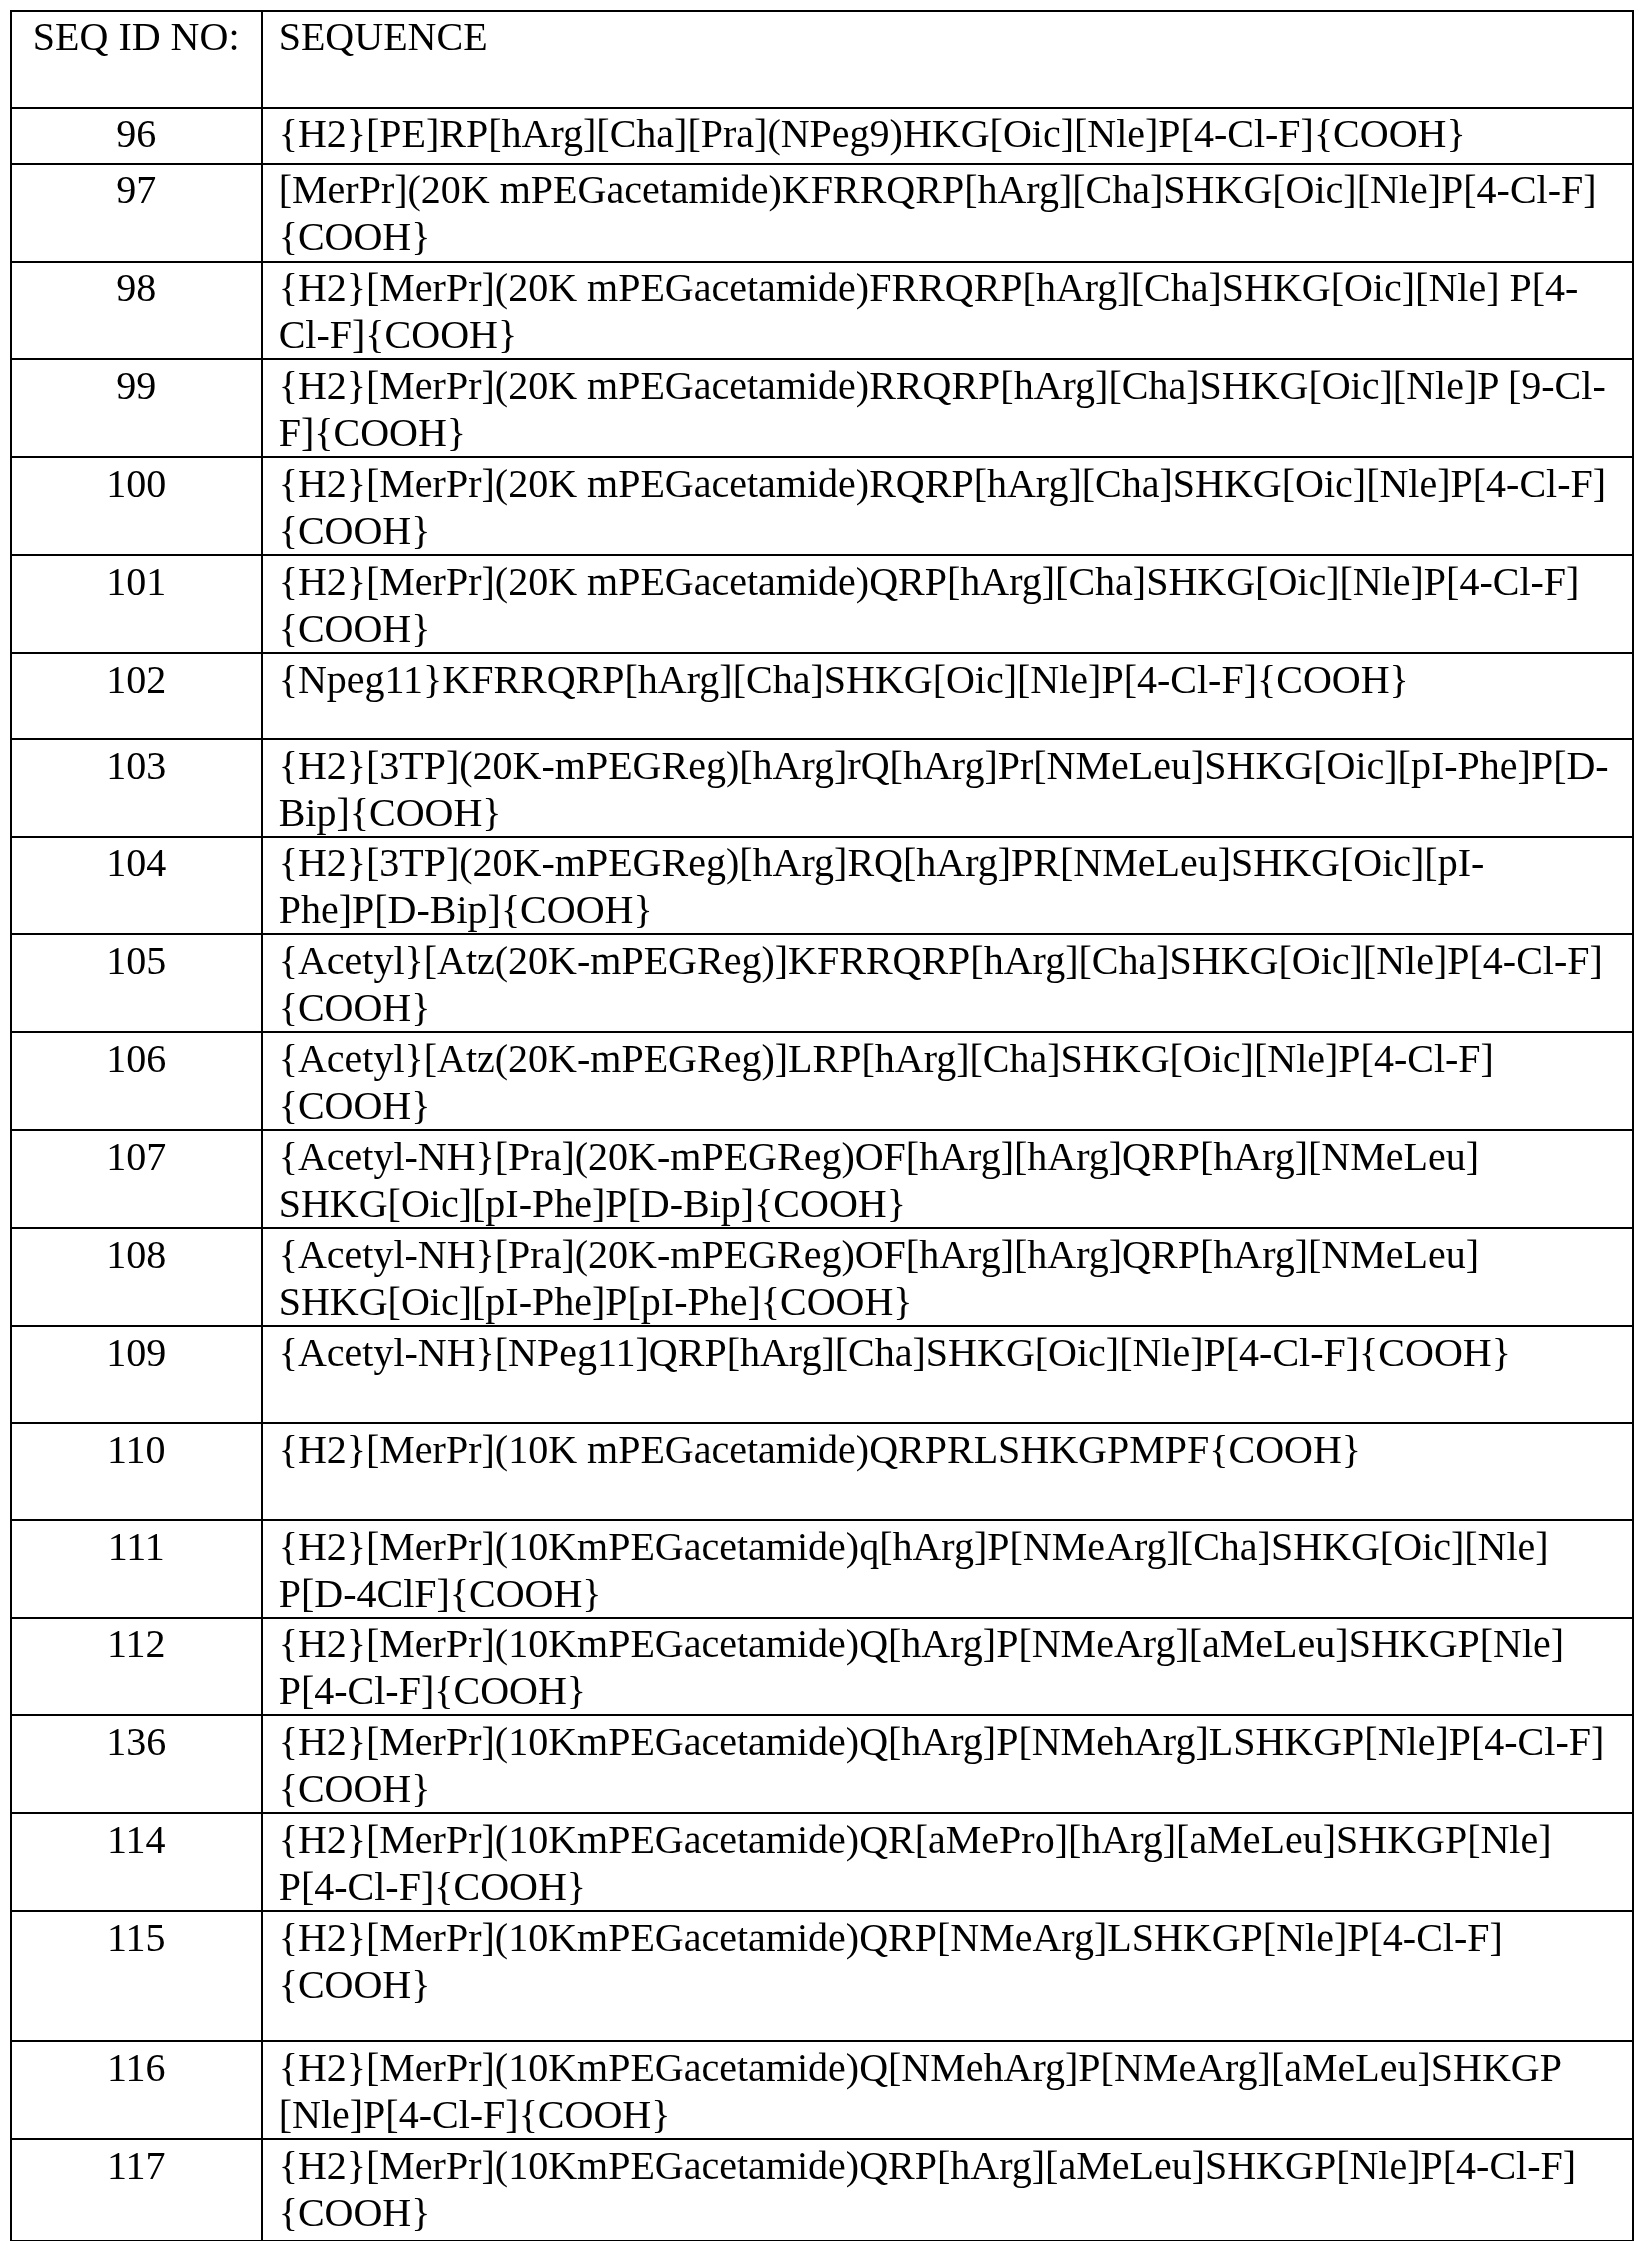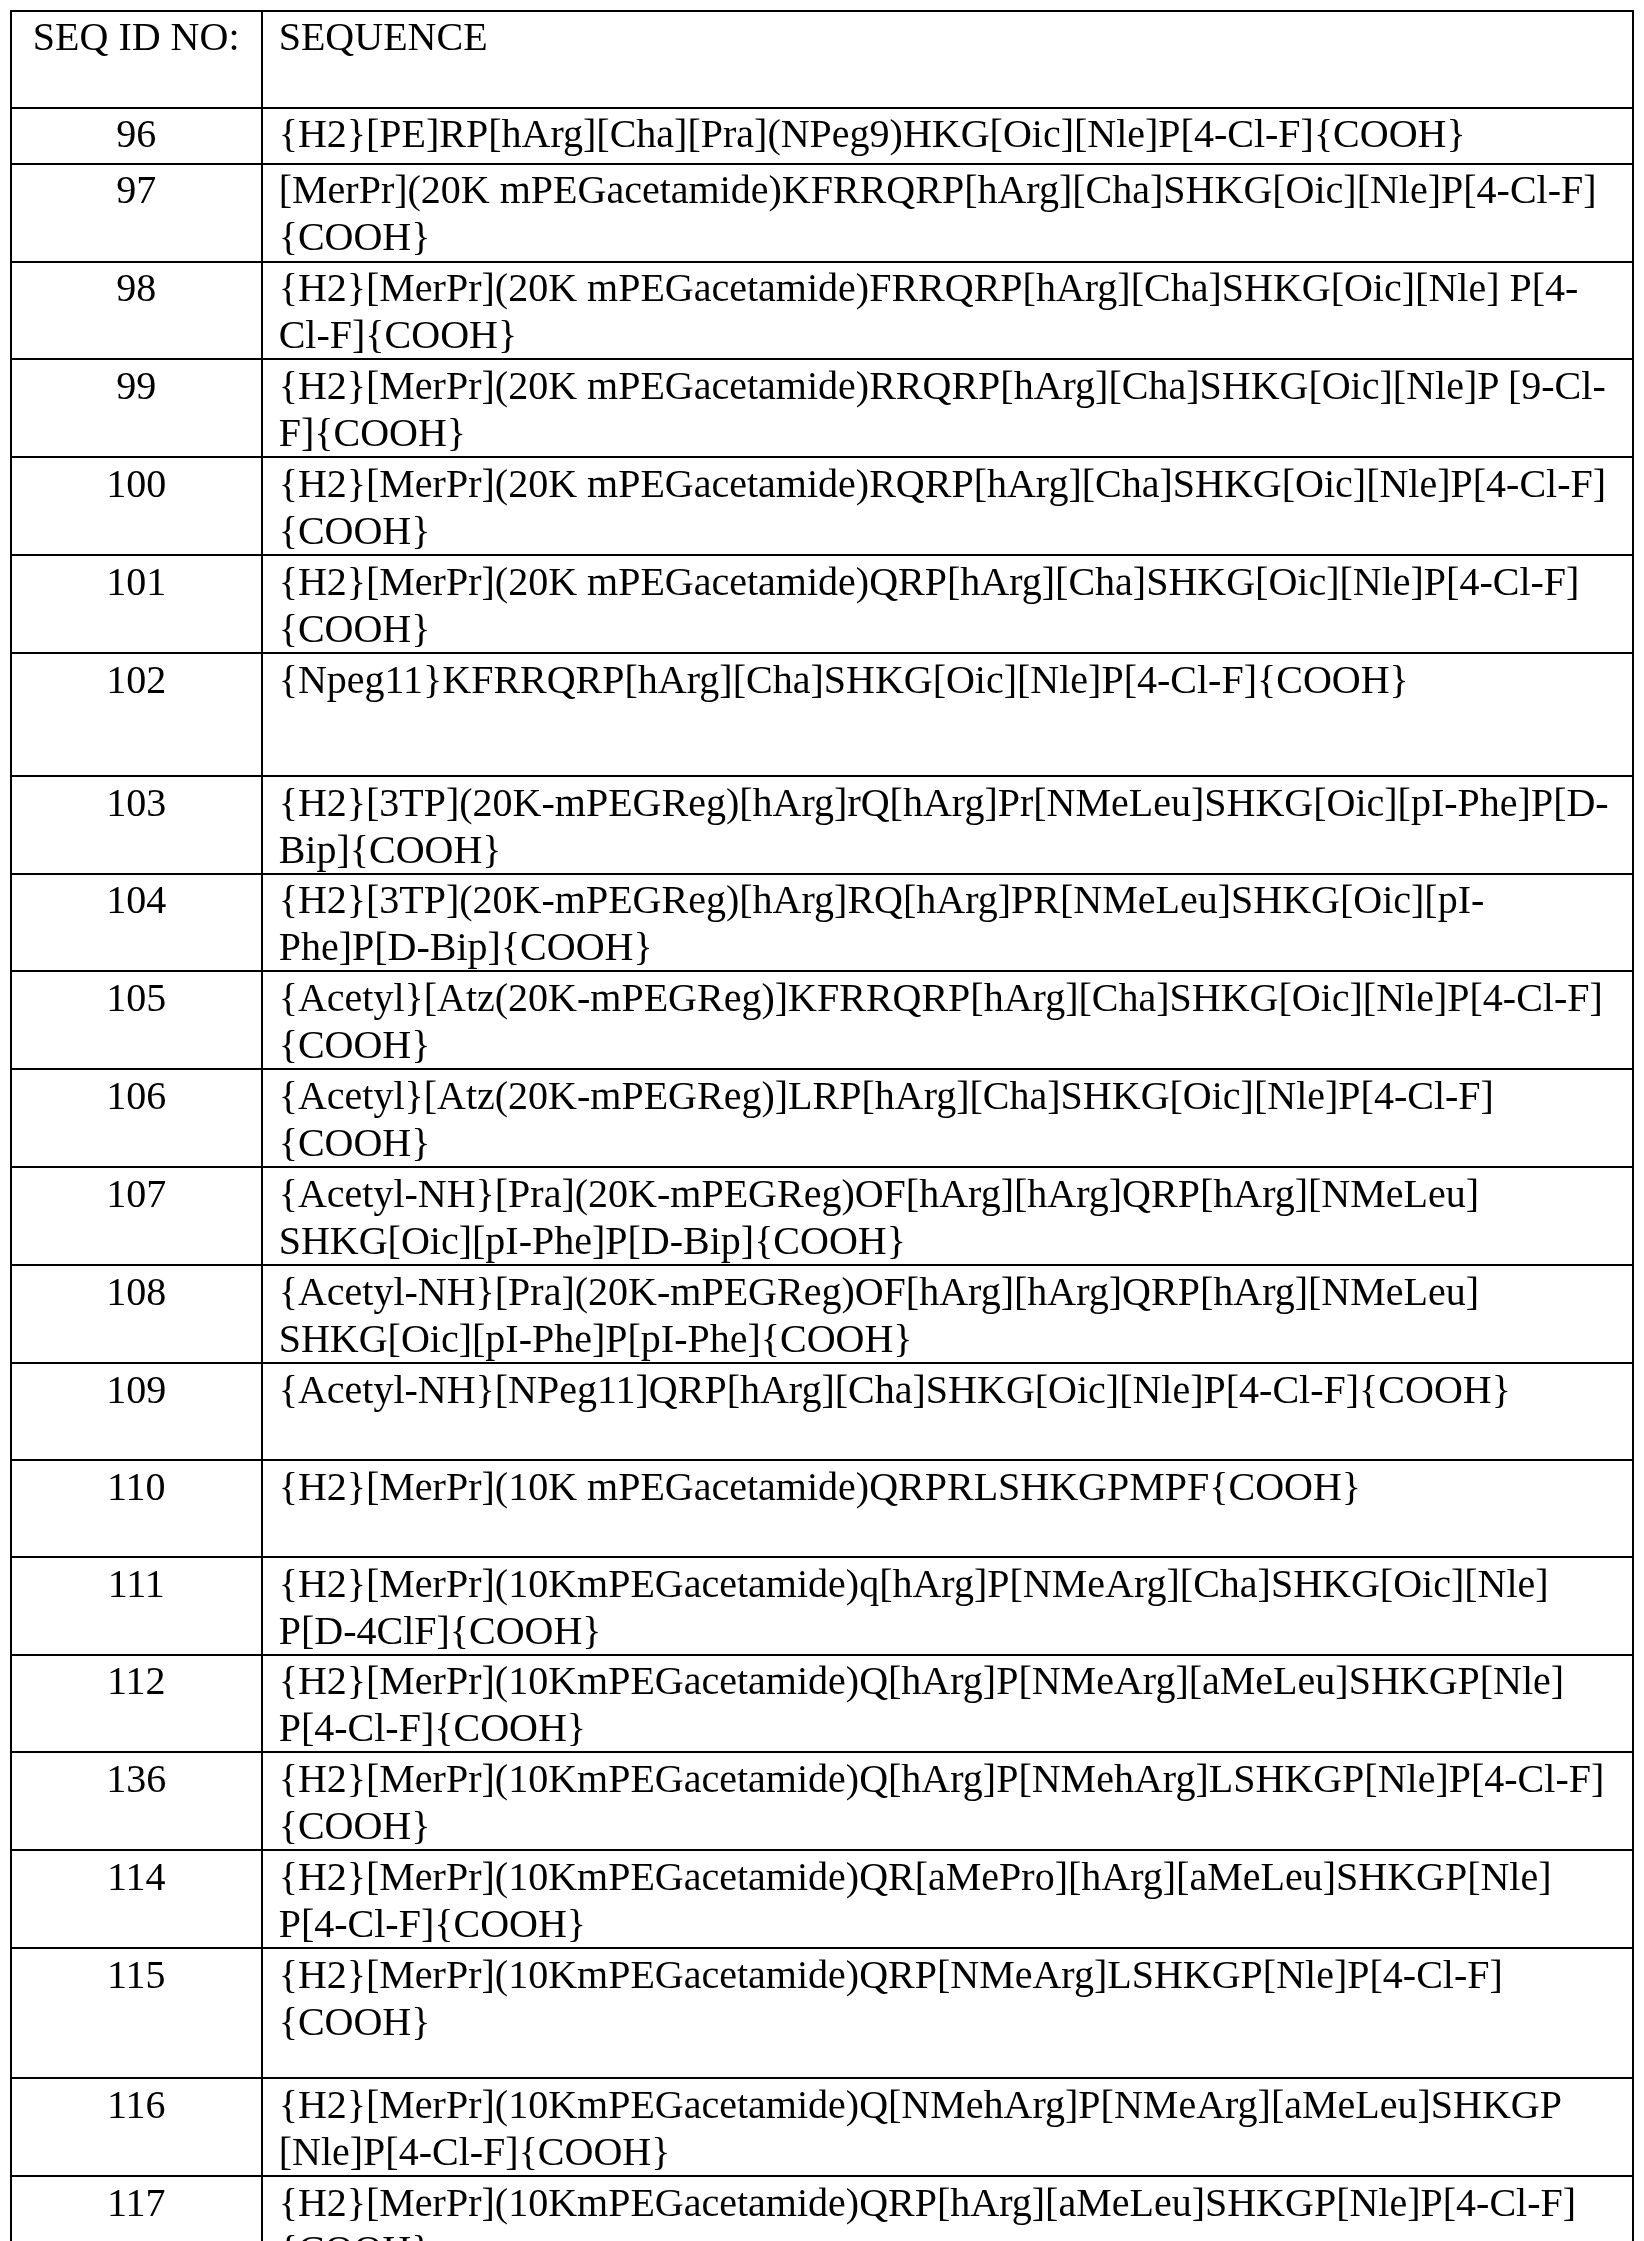--- a/index.html
+++ b/index.html
@@ -51,21 +51,21 @@
         <td class="col-seq">{H2}[MerPr](20K mPEGacetamide)RRQRP[hArg][Cha]SHKG[Oic][Nle]P [9-Cl-F]{COOH}</td>
       </tr>
       <tr style="height: 97px;">
         <td class="col-id">100</td>
         <td class="col-seq">{H2}[MerPr](20K mPEGacetamide)RQRP[hArg][Cha]SHKG[Oic][Nle]P[4-Cl-F]{COOH}</td>
       </tr>
       <tr style="height: 97px;">
         <td class="col-id">101</td>
         <td class="col-seq">{H2}[MerPr](20K mPEGacetamide)QRP[hArg][Cha]SHKG[Oic][Nle]P[4-Cl-F]{COOH}</td>
       </tr>
-      <tr style="height: 123px; margin-left: 24px;">
+      <tr style="height: 86px; margin-left: 24px;">
         <td class="col-id">102</td>
         <td class="col-seq">{Npeg11}KFRRQRP[hArg][Cha]SHKG[Oic][Nle]P[4-Cl-F]{COOH}</td>
       </tr>
       <tr style="height: 97px;">
         <td class="col-id">103</td>
         <td class="col-seq">{H2}[3TP](20K-mPEGReg)[hArg]rQ[hArg]Pr[NMeLeu]SHKG[Oic][pI-Phe]P[D-Bip]{COOH}</td>
       </tr>
       <tr style="height: 97px;">
         <td class="col-id">104</td>
         <td class="col-seq">{H2}[3TP](20K-mPEGReg)[hArg]RQ[hArg]PR[NMeLeu]SHKG[Oic][pI-Phe]P[D-Bip]{COOH}</td>

